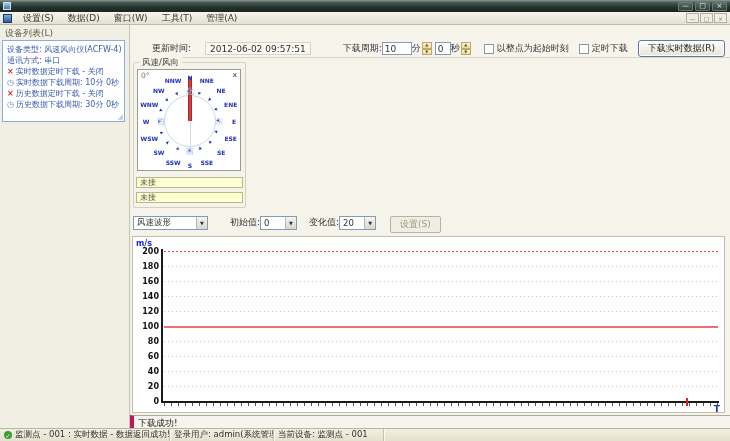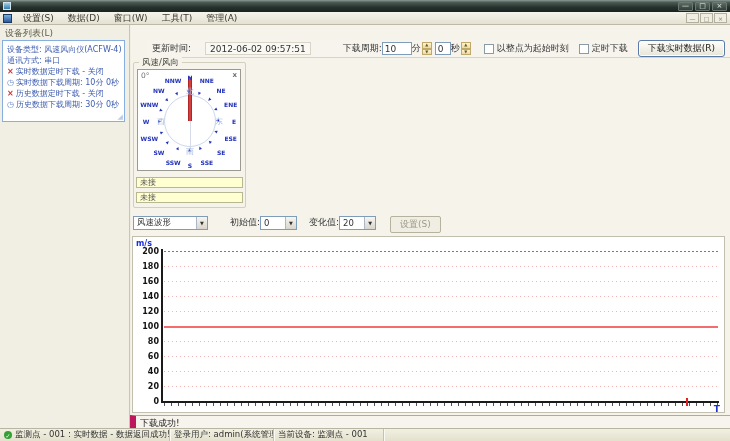--- a/index.html
+++ b/index.html
@@ -99,21 +99,21 @@
   .gridline.light  { background-image:repeating-linear-gradient(90deg,#f4b4b4 0 1px,transparent 1px 4px); }
   .gridline.strong { background-image:repeating-linear-gradient(90deg,#e44c4c 0 2px,transparent 2px 4px); }
   .gridline.solid  { background:#f26d6d; height:2px; }
   .tick-strip { position:absolute; left:31px; right:6px; top:166px; height:3px;
     background-image:repeating-linear-gradient(90deg,#555 0 1px,transparent 1px 7px); }
   .red-marker { position:absolute; right:36px; top:161px; width:2px; height:8px; background:#e02020; }
   .chart-t { position:absolute; right:4px; top:167px; font-size:9px; font-weight:bold; color:#2030d0; }
 
   
   .download-strip { position:absolute; left:130px; right:0; bottom:13px; height:13px; background:#f6f4ec;
-    border-top:1px solid #aeab9a; border-left:6px solid #be185d; font-size:9px; color:#222; padding:1px 4px 0; }
+    border-top:1px solid #aeab9a; border-left:4px solid #be185d; font-size:9px; color:#222; padding:1px 4px 0; }
   .statusbar { position:absolute; left:0; right:0; bottom:0; height:13px; background:linear-gradient(#f2f0e2,#e3e0cd);
     border-top:1px solid #b8b5a2; display:flex; align-items:center; font-size:8.5px; color:#333; }
   .sb-seg { height:100%; display:flex; align-items:center; padding:0 4px; border-right:1px solid #c5c2ae;
     box-shadow:1px 0 0 #fbfaf2; white-space:nowrap; overflow:hidden; }
   .check-icon { width:8px; height:8px; border-radius:50%; background:#35a035; color:#fff; font-size:6px;
     display:flex; align-items:center; justify-content:center; margin-right:3px; flex:none; }
 </style>
 </head>
 <body>
 

